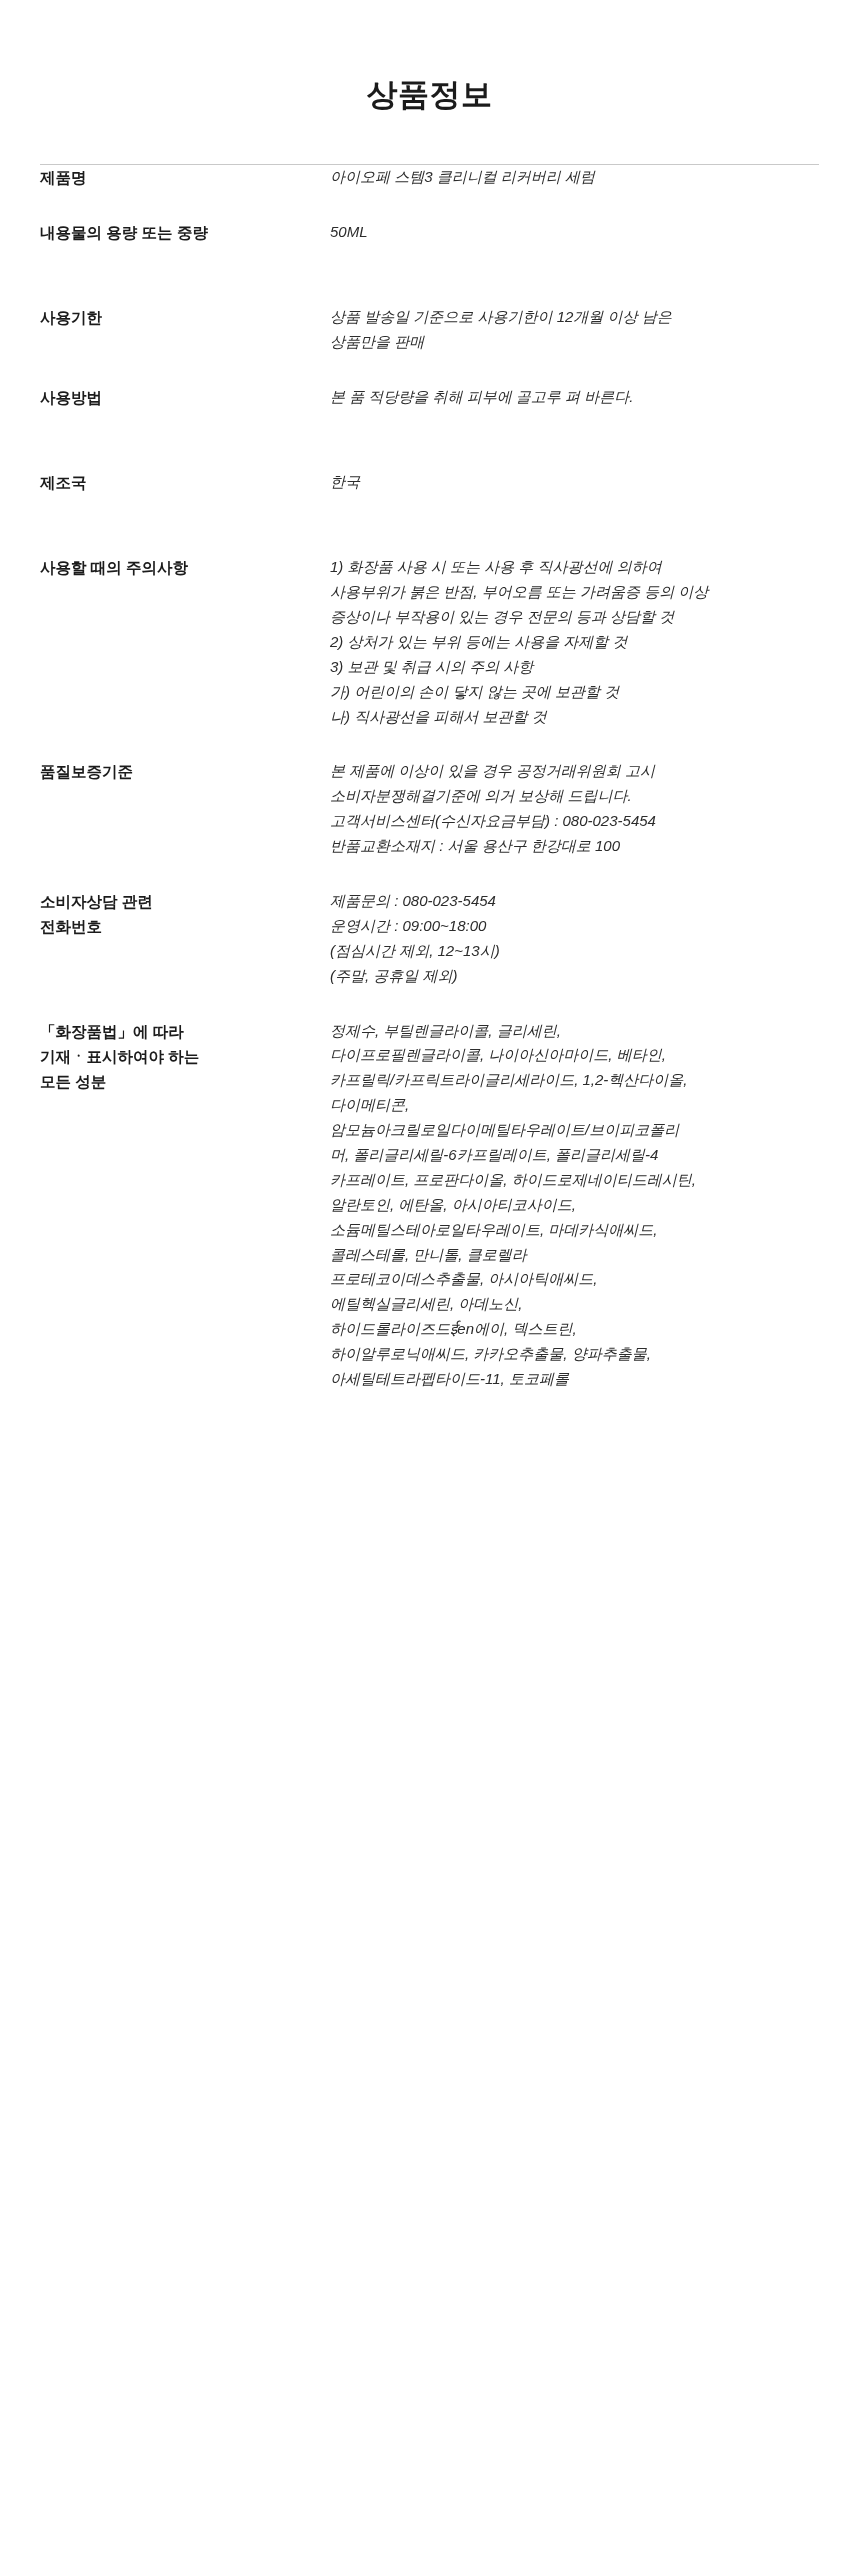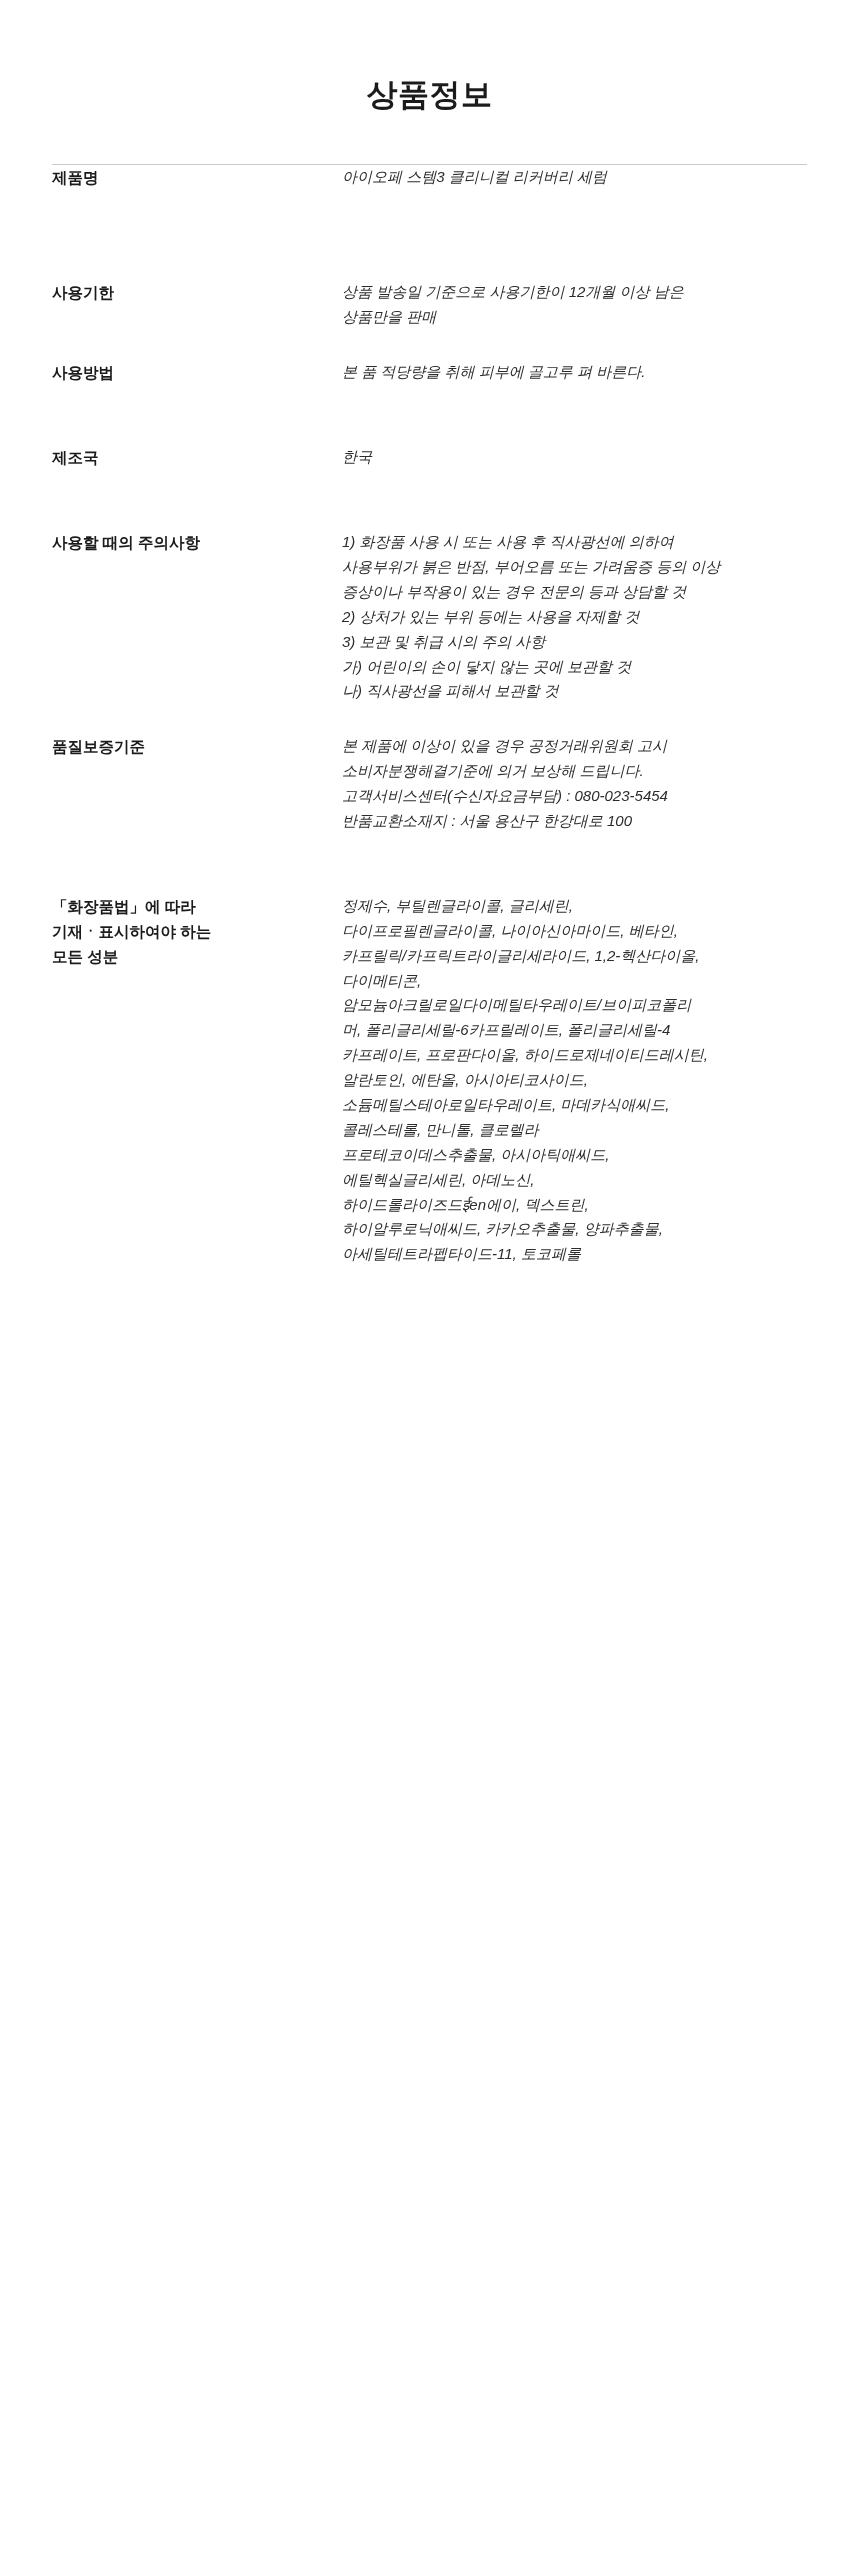--- a/index.html
+++ b/index.html
@@ -11,21 +11,21 @@
     min-height: 2576px;
     background: #ffffff;
     font-family: "Liberation Sans", sans-serif;
     color: #222222;
     -webkit-font-smoothing: antialiased;
   }
   .page {
     width: 859px;
     min-height: 2576px;
     box-sizing: border-box;
-    padding: 0 52px;
+    padding: 0 40px;
     position: relative;
   }
   .title {
     text-align: center;
     font-size: 31px;
     font-weight: 700;
     color: #1b1b1b;
     letter-spacing: 0.5px;
     padding-top: 74px;
     padding-bottom: 0;
@@ -84,20 +84,24 @@
 
       <tr class="first-row">
         <td class="label">제품명</td>
         <td class="value">아이오페 스템3 클리니컬 리커버리 세럼</td>
       </tr>
       <tr class="row-spacer">
           <td></td>
           <td></td>
         </tr>
 
+      <tr>
+        <td class="label">내용물의 용량 또는 중량</td>
+        <td class="value">50ML</td>
+      </tr>
       <tr class="row-spacer">
           <td></td>
           <td></td>
         </tr>
 
       <tr class="row-spacer">
           <td></td>
           <td></td>
         </tr>
 
@@ -159,20 +163,28 @@
         <td class="value">본 제품에 이상이 있을 경우 공정거래위원회 고시
 소비자분쟁해결기준에 의거 보상해 드립니다.
 고객서비스센터(수신자요금부담) : 080-023-5454
 반품교환소재지 : 서울 용산구 한강대로 100</td>
       </tr>
       <tr class="row-spacer">
           <td></td>
           <td></td>
         </tr>
 
+      <tr>
+        <td class="label">소비자상담 관련
+전화번호</td>
+        <td class="value">제품문의 : 080-023-5454
+운영시간 : 09:00~18:00
+(점심시간 제외, 12~13시)
+(주말, 공휴일 제외)</td>
+      </tr>
       <tr class="row-spacer">
           <td></td>
           <td></td>
         </tr>
 
       <tr>
         <td class="label">「화장품법」에 따라
 기재ㆍ표시하여야 하는
 모든 성분</td>
         <td class="value">정제수, 부틸렌글라이콜, 글리세린,

